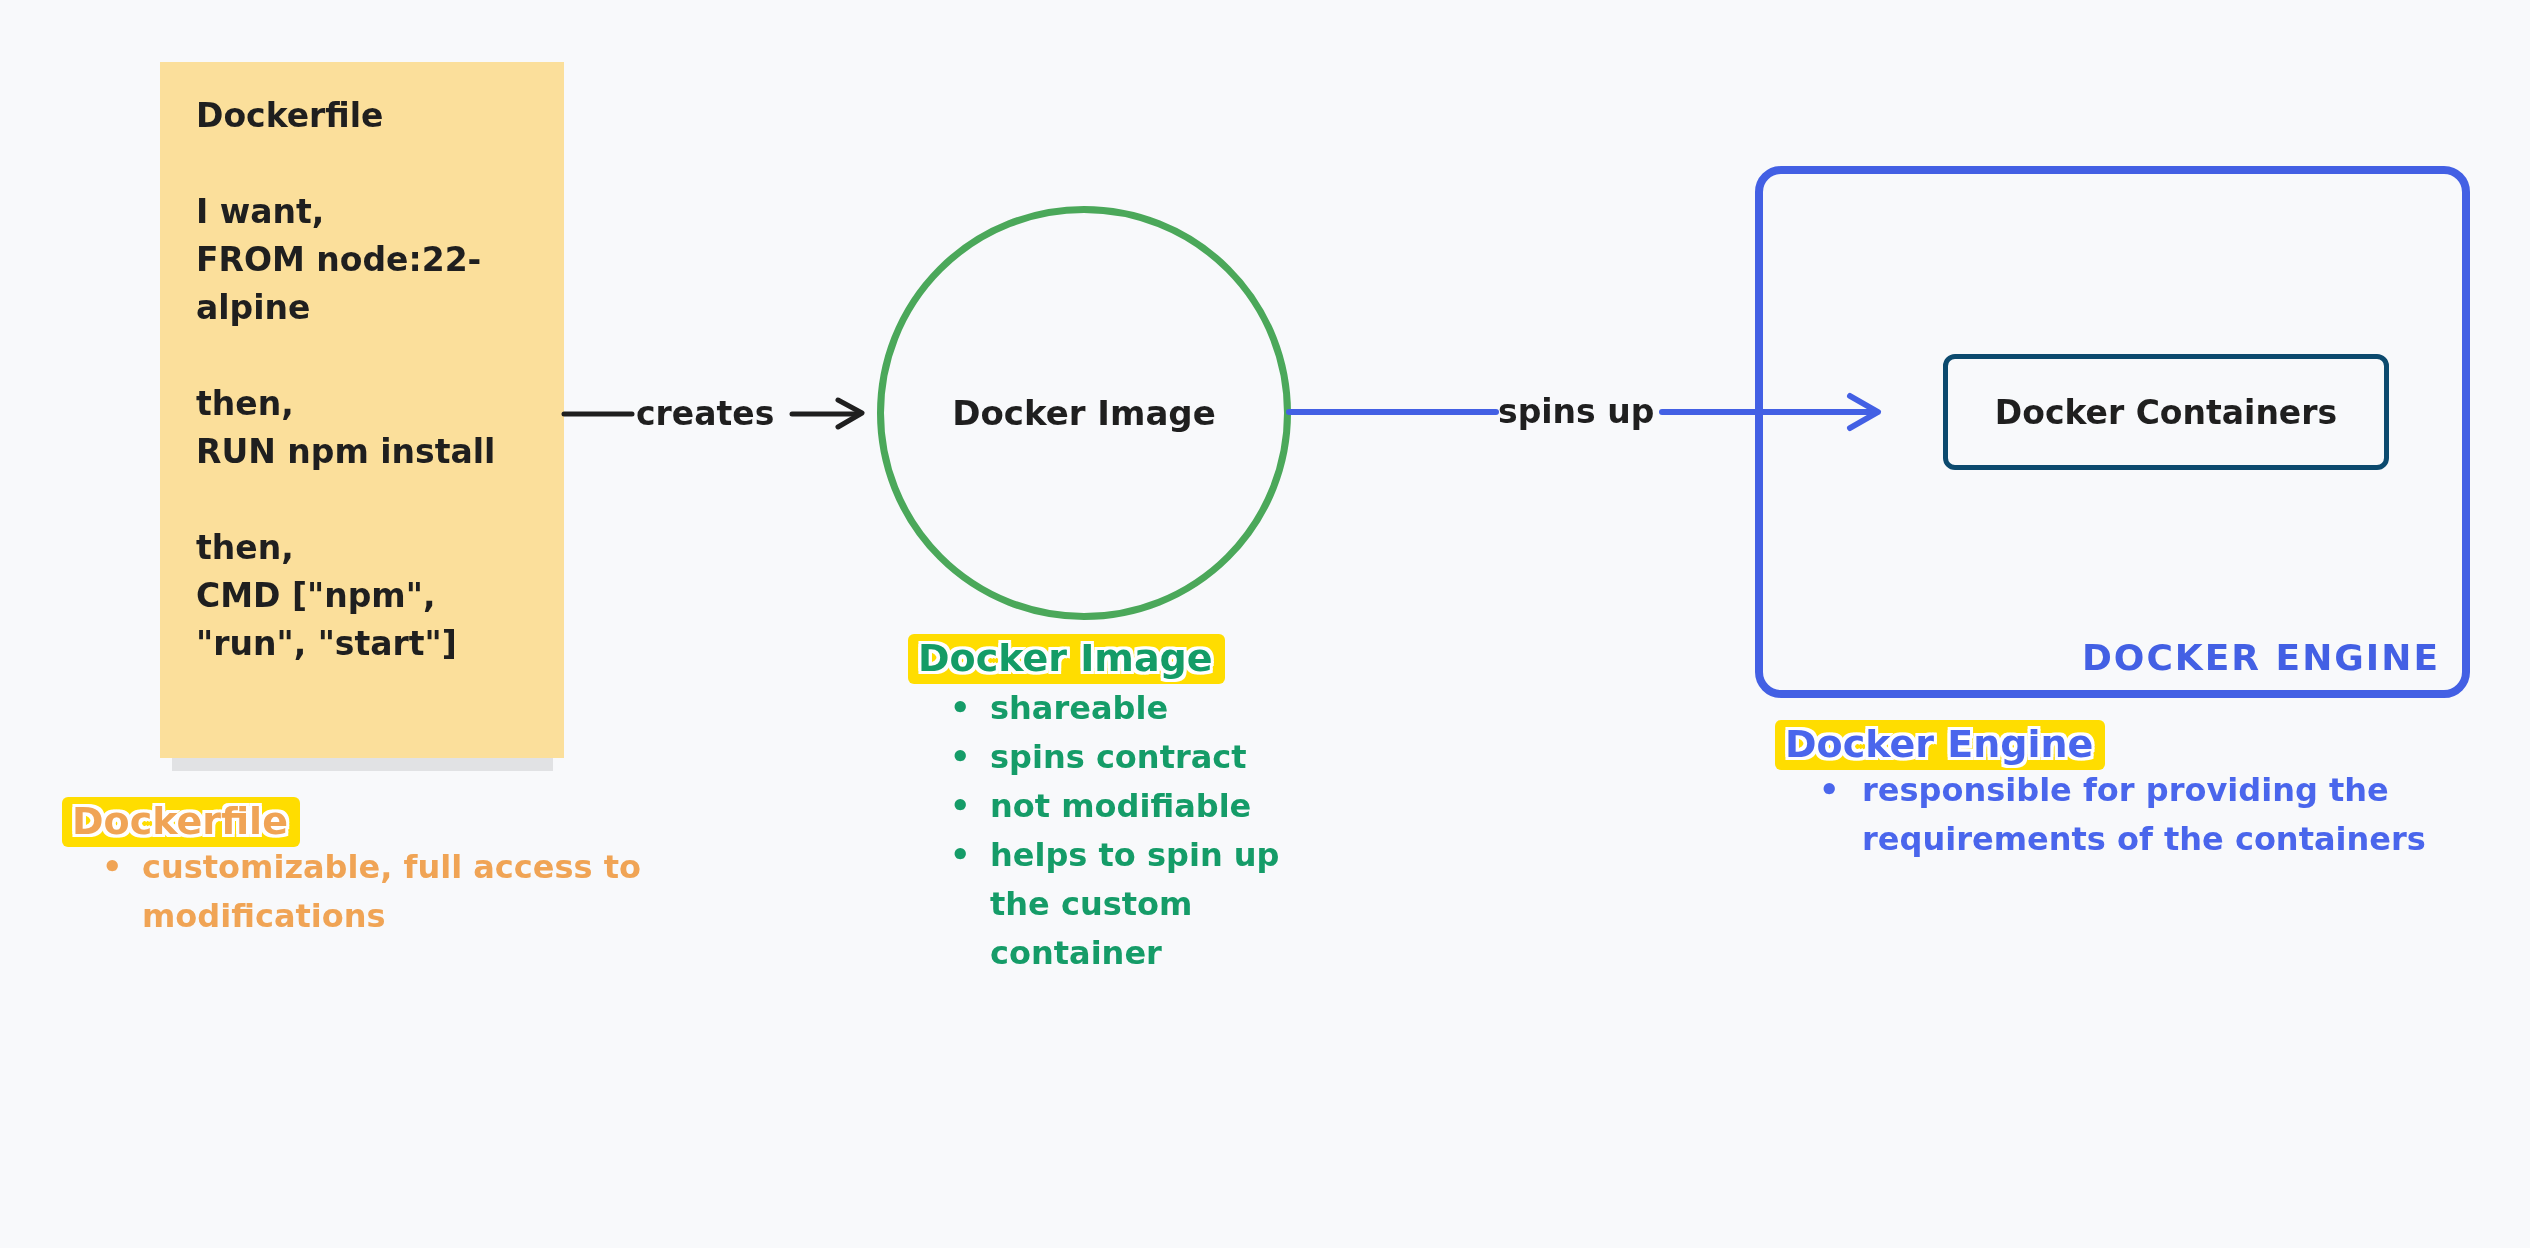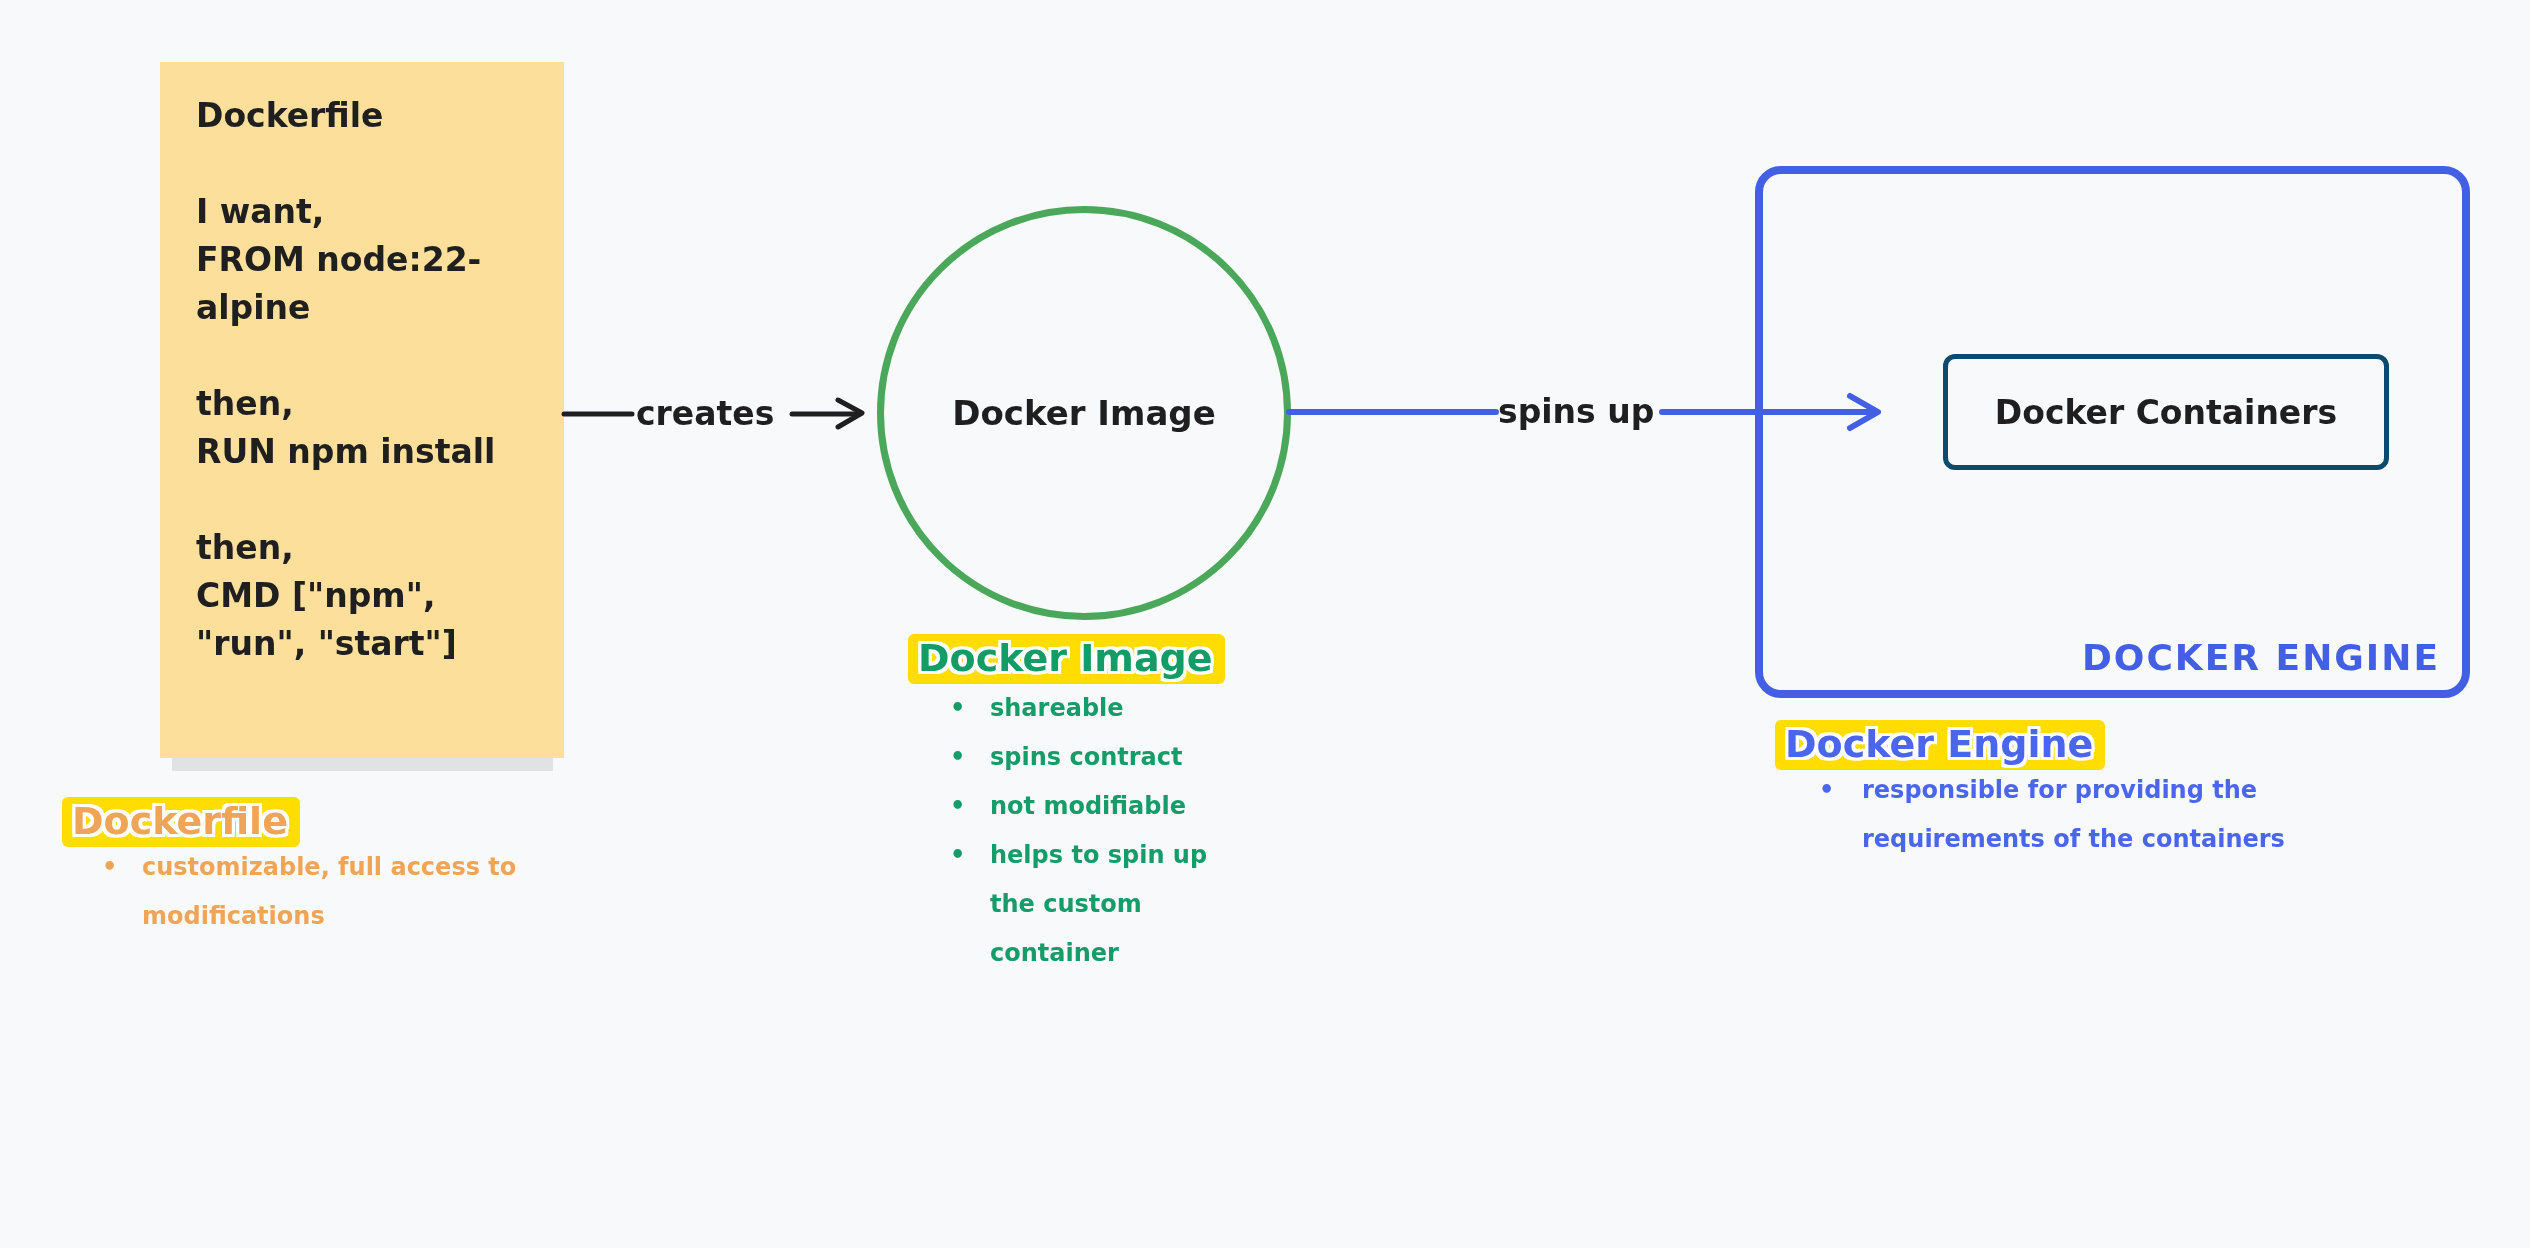--- a/index.html
+++ b/index.html
@@ -115,21 +115,21 @@
   }
   .hl-dockerfile { left: 62px;   top: 797px; color: #f0a455; }
   .hl-image      { left: 908px;  top: 634px; color: #149c67; }
   .hl-engine     { left: 1775px; top: 720px; color: #4a66ec; }
 
   
   ul.notes {
     position: absolute;
     list-style: none;
     margin: 0; padding: 0;
-    font-size: 24px;
+    font-size: 32px;
     line-height: 49px;
   }
   ul.notes li {
     position: relative;
     padding-left: 46px;
     white-space: pre-line;
   }
   ul.notes li::before {
     content: "\2022";
     position: absolute;

